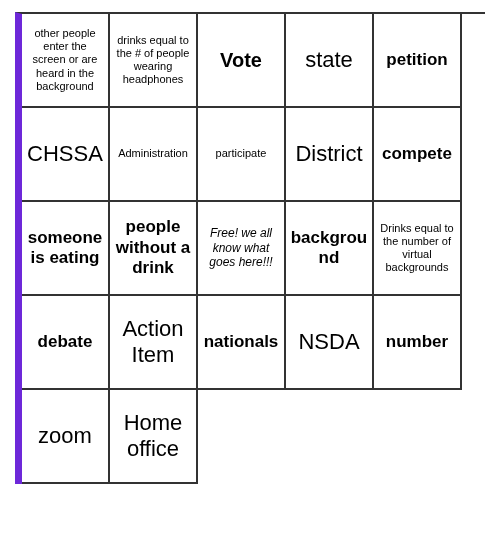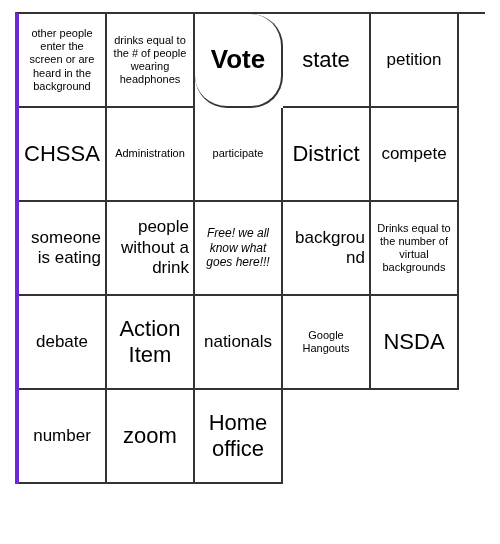--- a/index.html
+++ b/index.html
@@ -24,49 +24,47 @@
       letter-spacing: 2px;
     }
     .bingo-title span {
       width: 88px;
       text-align: center;
     }
     .bingo-grid {
       display: grid;
       grid-template-columns: repeat(5, 88px);
       grid-template-rows: repeat(5, 94px);
-      border-left: 4px solid #6d28d9;
+      border-left: 7px solid #6d28d9;
       border-top: 2px solid #333;
       width: 470px;
     }
     .cell {
       border-right: 2px solid #333;
       border-bottom: 2px solid #333;
       display: flex;
       align-items: center;
       justify-content: center;
       text-align: center;
       padding: 4px;
       font-size: 13px;
       line-height: 1.2;
       word-break: break-word;
     }
     .cell.large {
       font-size: 22px;
       font-weight: normal;
     }
     .cell.xlarge {
-      font-size: 26px;
+      font-size: 20px;
       font-weight: bold;
-      border-radius: 32px;
     }
     .cell.medium {
       font-size: 17px;
-      font-weight: normal;
-      text-align: right;
+      font-weight: bold;
     }
     .cell.free {
       font-size: 12px;
       font-style: italic;
     }
     .cell.small {
       font-size: 11px;
     }
   </style>
 </head>
@@ -92,18 +90,17 @@
     <div class="cell large">District</div>
     <div class="cell medium">compete</div>
     <div class="cell medium">someone is eating</div>
     <div class="cell medium">people without a drink</div>
     <div class="cell free">Free! we all know what goes here!!!</div>
     <div class="cell medium">background</div>
     <div class="cell small">Drinks equal to the number of virtual backgrounds</div>
     <div class="cell medium">debate</div>
     <div class="cell large">Action Item</div>
     <div class="cell medium">nationals</div>
-    <div class="cell small">Google Hangouts</div>
     <div class="cell large">NSDA</div>
     <div class="cell medium">number</div>
     <div class="cell large">zoom</div>
     <div class="cell large">Home office</div>
   </div>
 
 </body></html>

